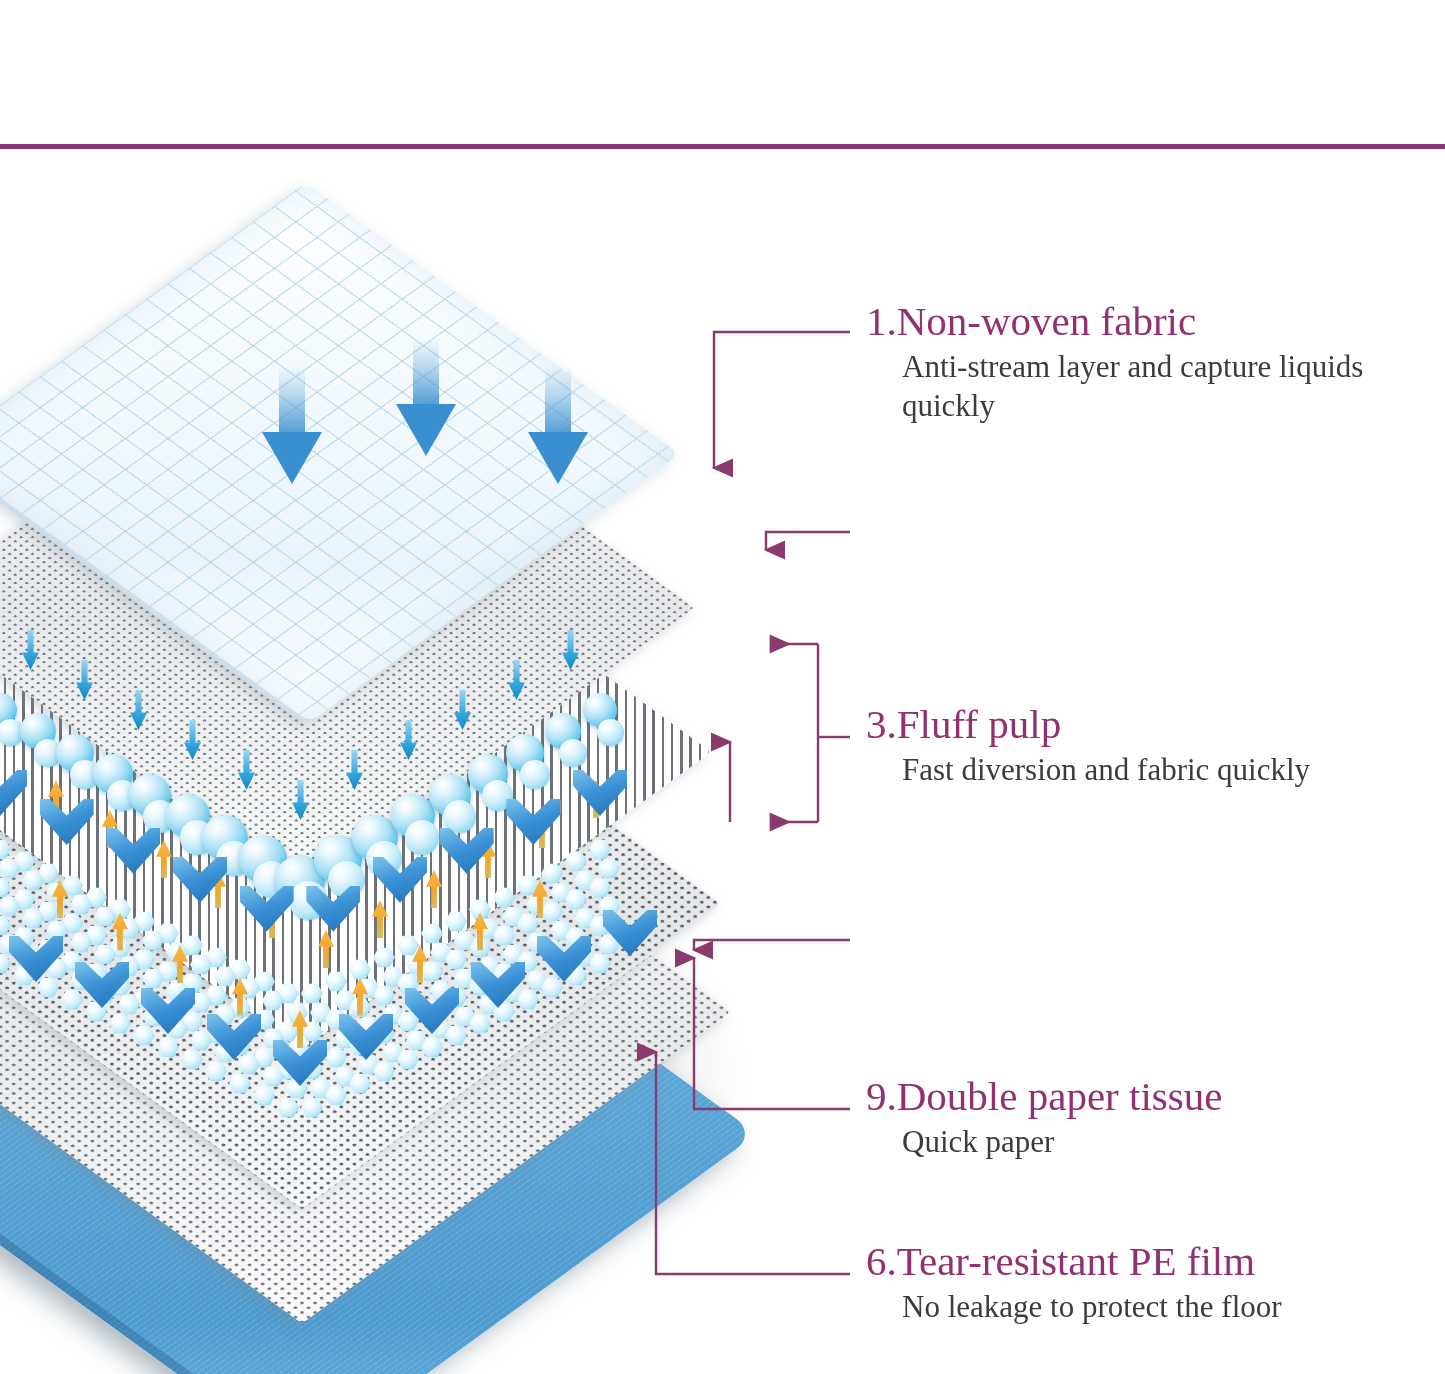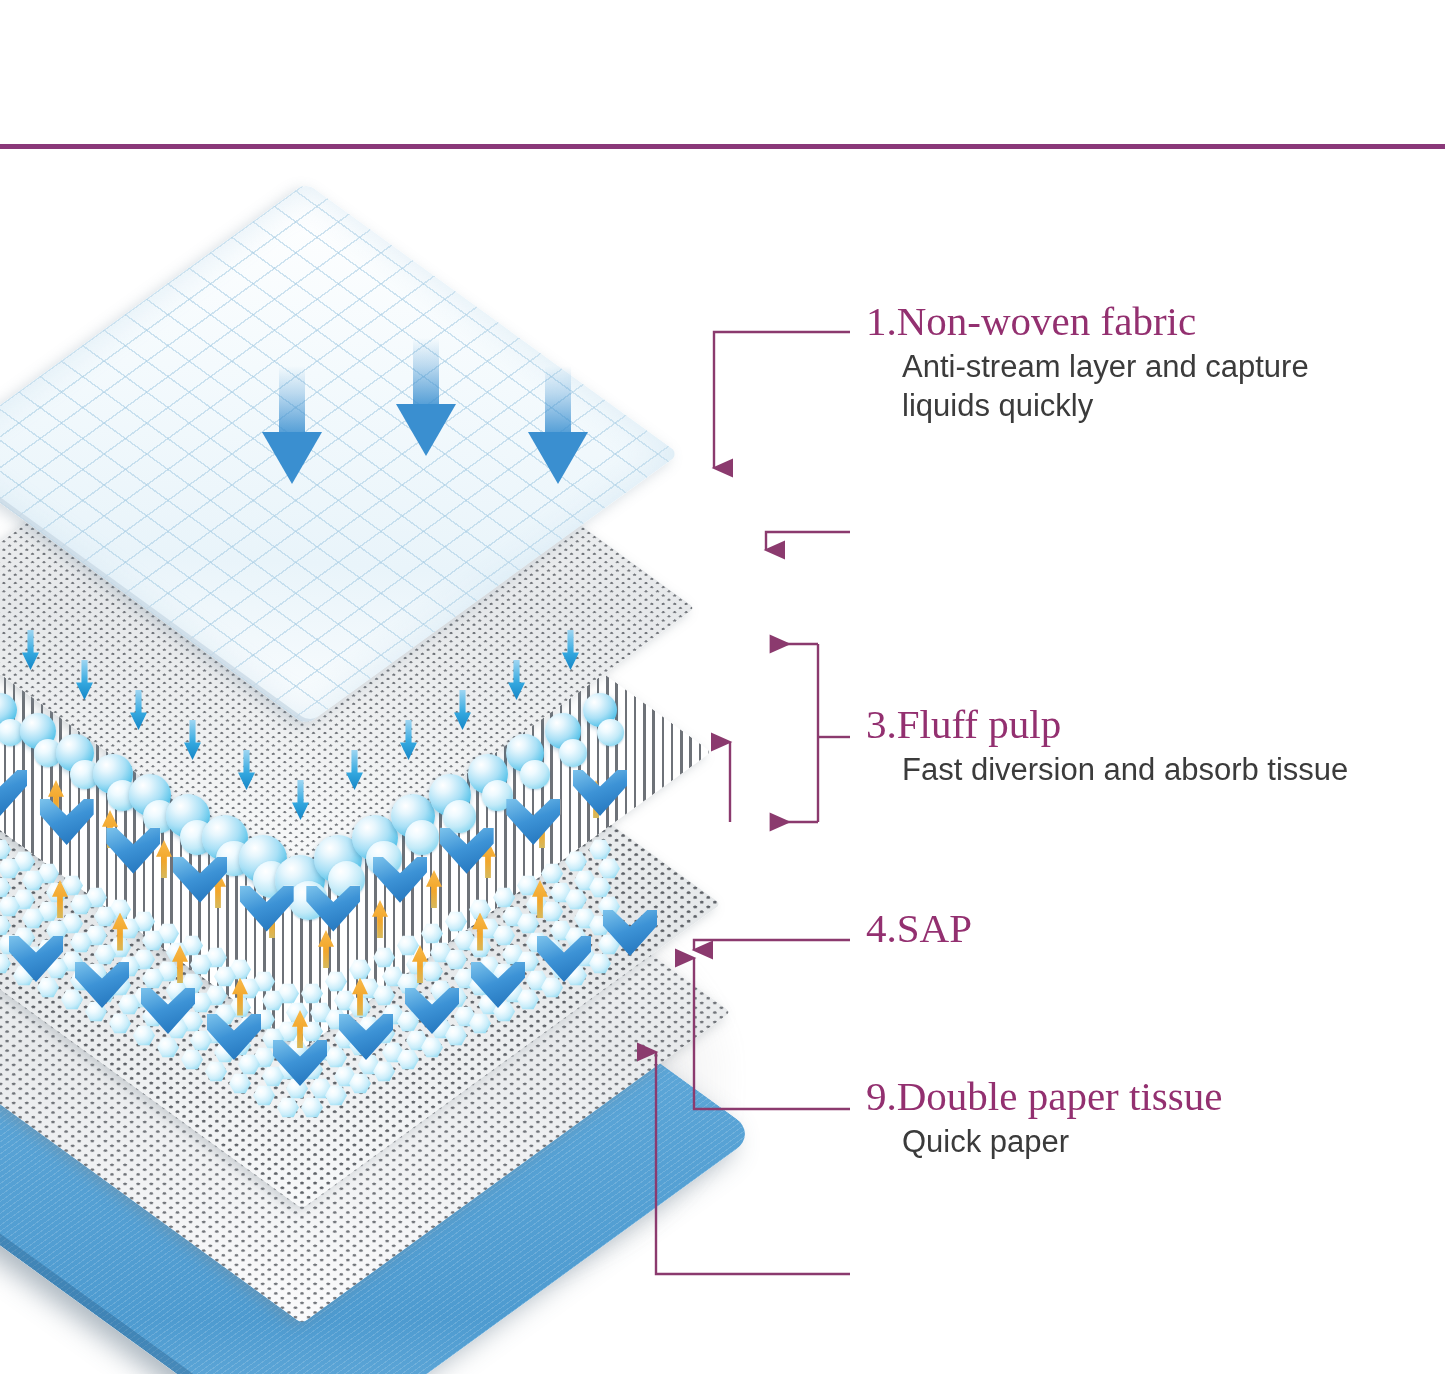--- a/index.html
+++ b/index.html
@@ -201,21 +201,21 @@
   }
   .callout .c-title{
     color:#933070;
     font-family:"Liberation Serif", serif;
     font-size:41px;
     line-height:1.05;
     white-space:nowrap;
   }
   .callout .c-desc{
     color:#3B3B3B;
-    font-family:Liberation Sans, sans-serif;
+    font-family:Liberation Serif, serif;
     font-size:31px;
     line-height:1.26;
     margin-top:4px;
     margin-left:36px;
     max-width:470px;
   }
   
   .leaders{
     position:absolute; left:0; top:150px; width:1445px; height:1224px;
   }
@@ -587,27 +587,30 @@
     <div class="callout" style="top:150px;">
       <div class="c-title">1.Non-woven fabric</div>
       <div class="c-desc">Anti-stream layer and capture liquids quickly</div>
     </div>
 
     <div class="callout" style="top:350px;">
     </div>
 
     <div class="callout" style="top:553px;">
       <div class="c-title">3.Fluff  pulp</div>
-      <div class="c-desc">Fast diversion and absorb tissue</div>
+      <div class="c-desc">Fast diversion and fabric quickly</div>
     </div>
 
     <div class="callout" style="top:757px;">
-      <div class="c-title">4.SAP</div>
     </div>
 
     <div class="callout" style="top:925px;">
       <div class="c-title">9.Double paper tissue</div>
       <div class="c-desc">Quick paper</div>
     </div>
 
+    <div class="callout" style="top:1090px;">
+      <div class="c-title">6.Tear-resistant PE film</div>
+      <div class="c-desc">No leakage to protect the floor</div>
+    </div>
 
   </div>
 </div>
 
 </body></html>

